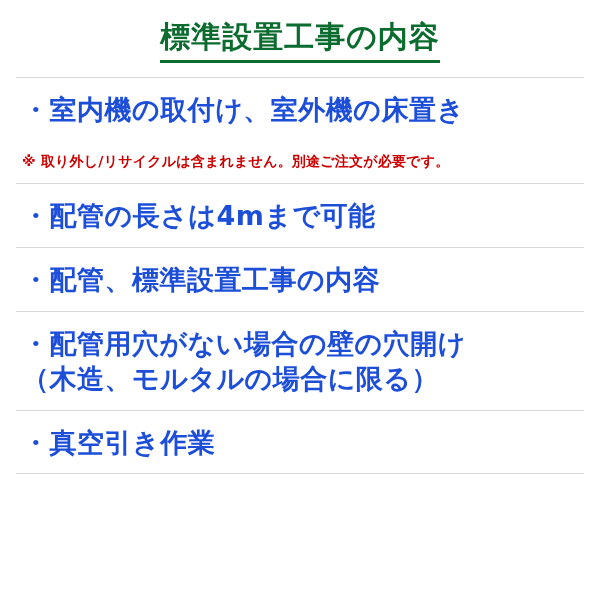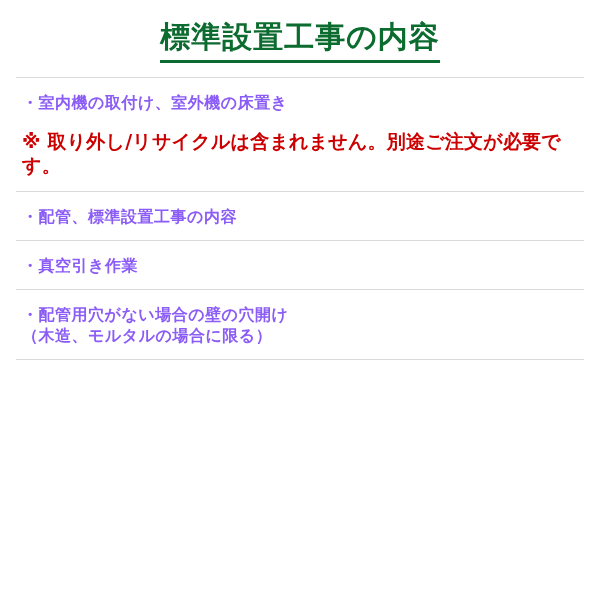--- a/index.html
+++ b/index.html
@@ -40,30 +40,30 @@
     flex-direction: column;
   }
   .row {
     border-top: 1px solid #d9d9d9;
     padding: 14px 6px 13px 6px;
   }
   .row:last-child {
     border-bottom: 1px solid #d9d9d9;
   }
   .row-main {
-    font-size: 16px;
+    font-size: 27px;
     font-weight: bold;
-    color: #8b5cf6;
+    color: #1d4ed8;
     line-height: 1.32;
     letter-spacing: 0.5px;
     white-space: pre-line;
   }
   .row-note {
-    margin-top: 16px;
-    font-size: 19px;
+    margin-top: 25px;
+    font-size: 14px;
     font-weight: bold;
     color: #cc0000;
     line-height: 1.3;
     letter-spacing: 0.2px;
   }
 </style>
 </head>
 <body>
 
 <div class="page">
@@ -72,29 +72,32 @@
     <div class="title">標準設置工事の内容</div>
   </div>
 
   <div class="list">
 
     <div class="row">
       <div class="row-main">・室内機の取付け、室外機の床置き</div>
       <div class="row-note">※ 取り外し/リサイクルは含まれません。別途ご注文が必要です。</div>
     </div>
 
+    <div class="row">
+      <div class="row-main">・配管の長さは4mまで可能</div>
+    </div>
 
     <div class="row">
       <div class="row-main">・配管、標準設置工事の内容</div>
     </div>
 
 
     <div class="row">
-      <div class="row-main">・真空引き作業</div>
+      <div class="row-main">・配管用穴がない場合の壁の穴開け
+（木造、モルタルの場合に限る）</div>
     </div>
 
     <div class="row">
-      <div class="row-main">・配管用穴がない場合の壁の穴開け
-（木造、モルタルの場合に限る）</div>
+      <div class="row-main">・真空引き作業</div>
     </div>
 
   </div>
 </div>
 
 </body></html>

